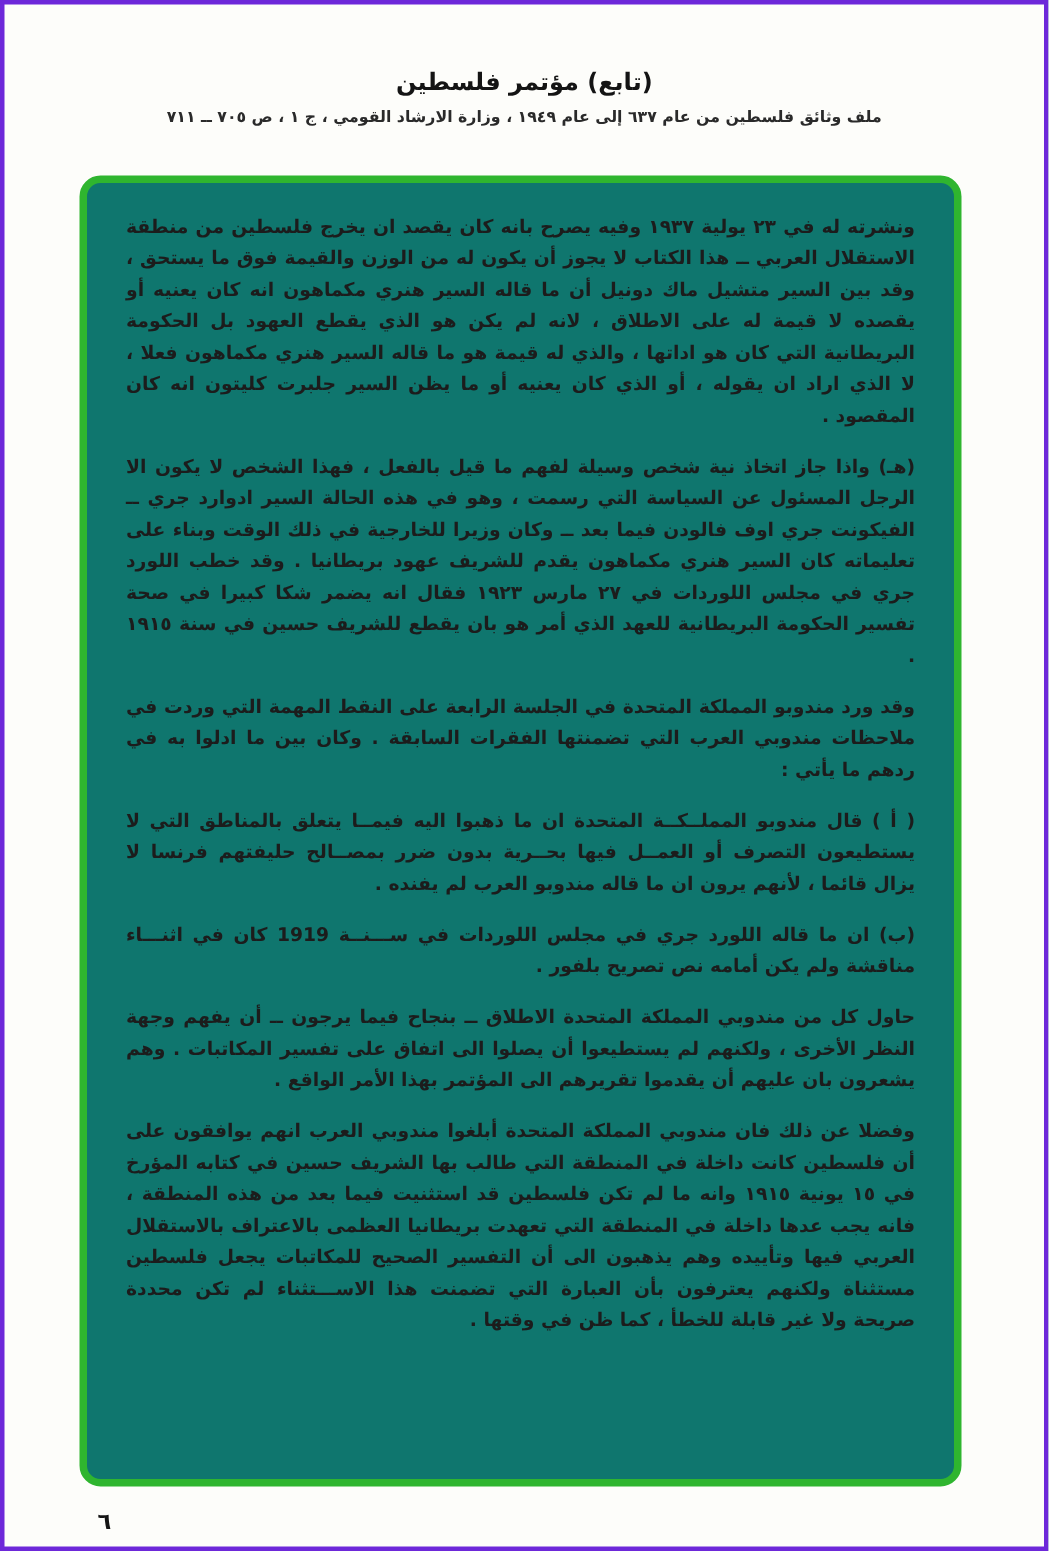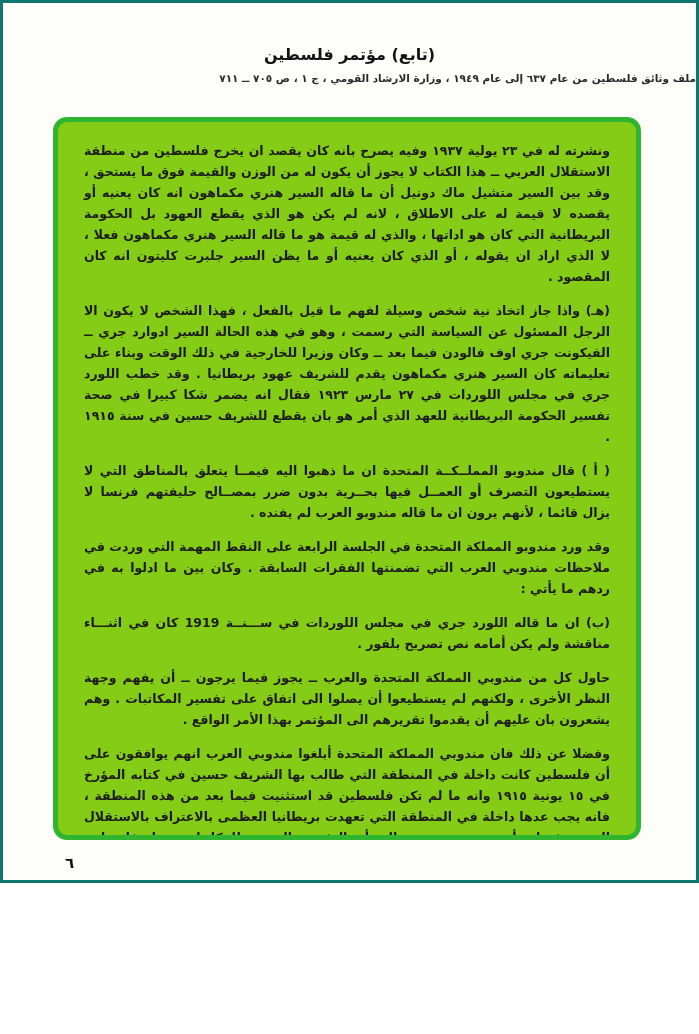--- a/index.html
+++ b/index.html
@@ -3,57 +3,56 @@
 <meta charset="utf-8">
 <style>
   html, body {
     margin: 0;
     padding: 0;
     background: #ffffff;
   }
   .page {
     position: relative;
     width: 699px;
-    height: 883px;
+    height: 1034px;
     box-sizing: border-box;
     background: #fdfdfa;
-    border: 3px solid #0f766e;
+    border: 3px solid #6d28d9;
     font-family: "DejaVu Sans", sans-serif;
     direction: rtl;
     overflow: hidden;
   }
   .header {
     text-align: center;
     margin-top: 42px;
   }
   .doc-title {
     font-size: 16px;
     font-weight: 700;
     color: #141414;
     margin: 0 0 8px 0;
   }
   .doc-subtitle {
     font-size: 10.5px;
     font-weight: 700;
     color: #2a2a2a;
     margin: 0;
     letter-spacing: 0.2px;
-    text-align: right;
   }
   .text-frame {
     position: absolute;
     top: 114px;
     right: 55px;
     left: 50px;
     bottom: 40px;
     border: 5px solid #2fb52f;
     border-radius: 14px;
     box-sizing: border-box;
     padding: 18px 26px 20px 26px;
-    background: #84cc16;
+    background: #0f766e;
     overflow: hidden;
   }
   .text-frame p {
     margin: 0 0 13px 0;
     font-size: 12.5px;
     font-weight: 700;
     line-height: 1.68;
     color: #1c1c1c;
     text-align: justify;
     text-align-last: right;
@@ -73,22 +72,22 @@
 <div class="page">
 
   <div class="header">
     <h1 class="doc-title">(تابع) مؤتمر فلسطين</h1>
     <div class="doc-subtitle">ملف وثائق فلسطين من عام ٦٣٧ إلى عام ١٩٤٩ ، وزارة الارشاد القومي ، ج ١ ، ص ٧٠٥ ــ ٧١١</div>
   </div>
 
   <div class="text-frame">
     <p>ونشرته له في ٢٣ يولية ١٩٣٧ وفيه يصرح بانه كان يقصد ان يخرج فلسطين من منطقة الاستقلال العربي ــ هذا الكتاب لا يجوز أن يكون له من الوزن والقيمة فوق ما يستحق ، وقد بين السير متشيل ماك دونيل أن ما قاله السير هنري مكماهون انه كان يعنيه أو يقصده لا قيمة له على الاطلاق ، لانه لم يكن هو الذي يقطع العهود بل الحكومة البريطانية التي كان هو اداتها ، والذي له قيمة هو ما قاله السير هنري مكماهون فعلا ، لا الذي اراد ان يقوله ، أو الذي كان يعنيه أو ما يظن السير جلبرت كليتون انه كان المقصود .</p>
     <p>(هـ) واذا جاز اتخاذ نية شخص وسيلة لفهم ما قيل بالفعل ، فهذا الشخص لا يكون الا الرجل المسئول عن السياسة التي رسمت ، وهو في هذه الحالة السير ادوارد جري ــ الفيكونت جري اوف فالودن فيما بعد ــ وكان وزيرا للخارجية في ذلك الوقت وبناء على تعليماته كان السير هنري مكماهون يقدم للشريف عهود بريطانيا . وقد خطب اللورد جري في مجلس اللوردات في ٢٧ مارس ١٩٢٣ فقال انه يضمر شكا كبيرا في صحة تفسير الحكومة البريطانية للعهد الذي أمر هو بان يقطع للشريف حسين في سنة ١٩١٥ .</p>
+    <p>وقد ورد مندوبو المملكة المتحدة في الجلسة الرابعة على النقط المهمة التي وردت في ملاحظات مندوبي العرب التي تضمنتها الفقرات السابقة . وكان بين ما ادلوا به في ردهم ما يأتي :</p>
     <p>( أ ) قال مندوبو المملــكــة المتحدة ان ما ذهبوا اليه فيمــا يتعلق بالمناطق التي لا يستطيعون التصرف أو العمــل فيها بحــرية بدون ضرر بمصــالح حليفتهم فرنسا لا يزال قائما ، لأنهم يرون ان ما قاله مندوبو العرب لم يفنده .</p>
-    <p>وقد ورد مندوبو المملكة المتحدة في الجلسة الرابعة على النقط المهمة التي وردت في ملاحظات مندوبي العرب التي تضمنتها الفقرات السابقة . وكان بين ما ادلوا به في ردهم ما يأتي :</p>
     <p>(ب) ان ما قاله اللورد جري في مجلس اللوردات في ســـنــة 1919 كان في اثنـــاء مناقشة ولم يكن أمامه نص تصريح بلفور .</p>
-    <p>حاول كل من مندوبي المملكة المتحدة والعرب ــ يجوز فيما يرجون ــ أن يفهم وجهة النظر الأخرى ، ولكنهم لم يستطيعوا أن يصلوا الى اتفاق على تفسير المكاتبات . وهم يشعرون بان عليهم أن يقدموا تقريرهم الى المؤتمر بهذا الأمر الواقع .</p>
+    <p>حاول كل من مندوبي المملكة المتحدة الاطلاق ــ بنجاح فيما يرجون ــ أن يفهم وجهة النظر الأخرى ، ولكنهم لم يستطيعوا أن يصلوا الى اتفاق على تفسير المكاتبات . وهم يشعرون بان عليهم أن يقدموا تقريرهم الى المؤتمر بهذا الأمر الواقع .</p>
     <p>وفضلا عن ذلك فان مندوبي المملكة المتحدة أبلغوا مندوبي العرب انهم يوافقون على أن فلسطين كانت داخلة في المنطقة التي طالب بها الشريف حسين في كتابه المؤرخ في ١٥ يونية ١٩١٥ وانه ما لم تكن فلسطين قد استثنيت فيما بعد من هذه المنطقة ، فانه يجب عدها داخلة في المنطقة التي تعهدت بريطانيا العظمى بالاعتراف بالاستقلال العربي فيها وتأييده وهم يذهبون الى أن التفسير الصحيح للمكاتبات يجعل فلسطين مستثناة ولكنهم يعترفون بأن العبارة التي تضمنت هذا الاســـتثناء لم تكن محددة صريحة ولا غير قابلة للخطأ ، كما ظن في وقتها .</p>
   </div>
 
   <div class="page-number">٦</div>
 
 </div>
 
 </body></html>

